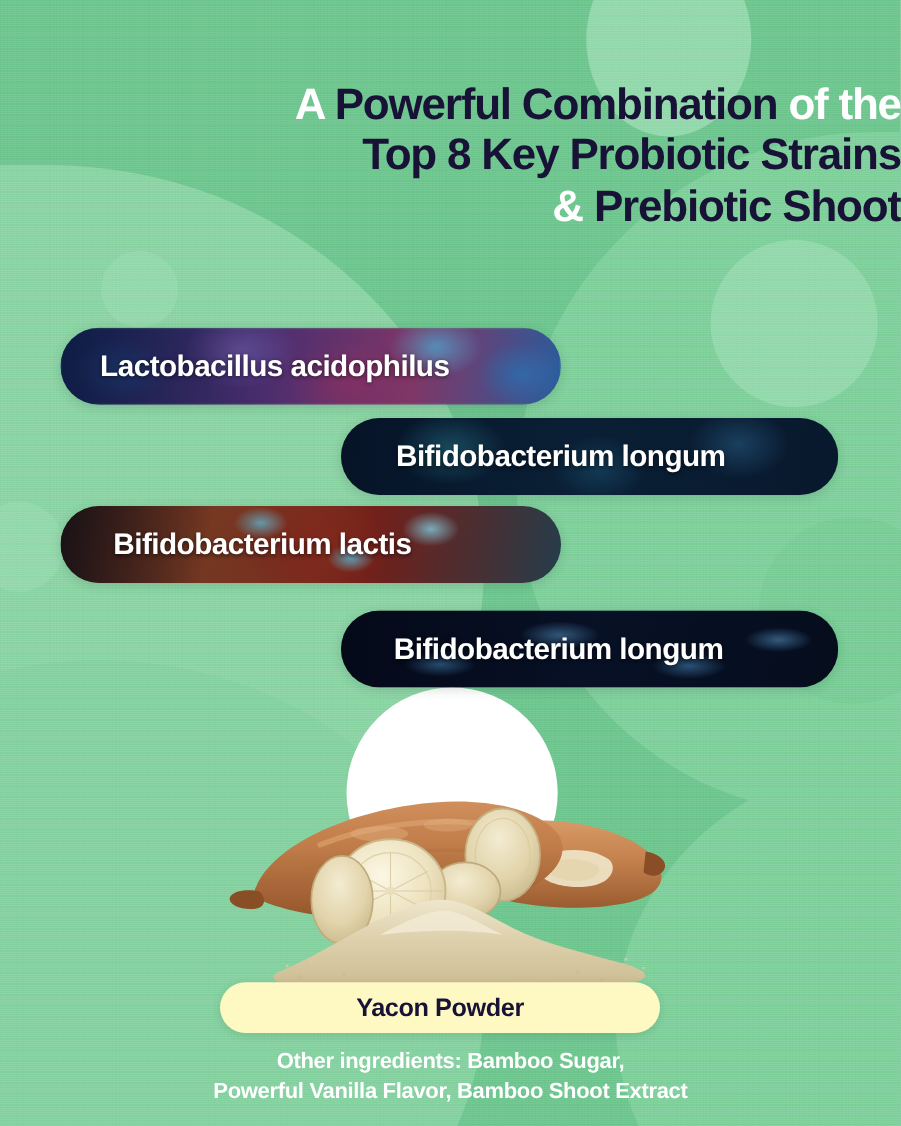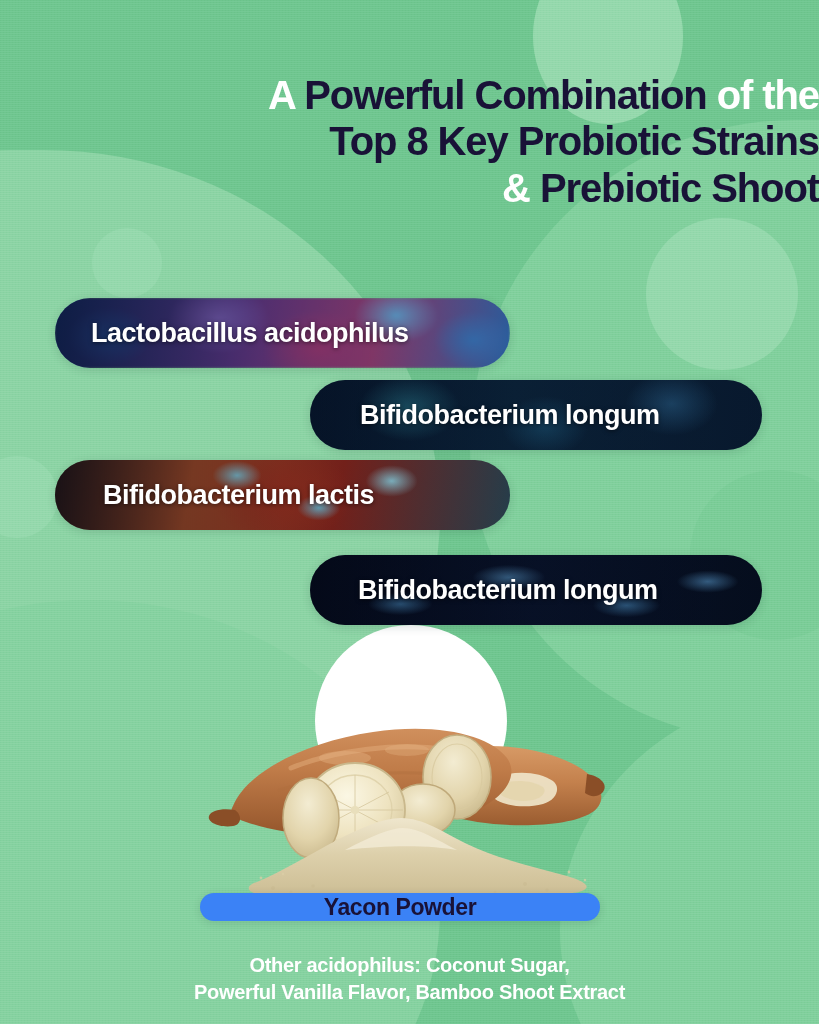--- a/index.html
+++ b/index.html
@@ -162,22 +162,22 @@
     background:#ffffff;
     border-radius:50%;
   }
 
   .yacon-art { position:absolute; left:195px; top:650px; width:430px; height:250px; }
 
   
   .yacon-pill {
     position:absolute;
     left:200px; top:893px;
-    width:400px; height:28px;
-    background:#3b82f6;
+    width:400px; height:46px;
+    background:#fef9c3;
     border-radius:23px;
     display:flex; align-items:center; justify-content:center;
     z-index:7;
     box-shadow:0 2px 8px rgba(20,60,40,.14);
   }
   .yacon-pill span {
     color:#191237;
     font-size:23px;
     font-weight:700;
     letter-spacing:-.4px;
@@ -348,17 +348,17 @@
           <circle cx="390" cy="230" r="1.2"></circle>
       </g>
     </svg>
   </div>
 
   <div class="yacon-pill">
     <span>Yacon Powder</span>
   </div>
 
   <p class="other-ing">
-    <span class="ln">Other acidophilus: Coconut Sugar,</span>
+    <span class="ln">Other ingredients: Bamboo Sugar,</span>
     <span class="ln">Powerful Vanilla Flavor, Bamboo Shoot Extract</span>
   </p>
 
 </div>
 
 </body></html>

